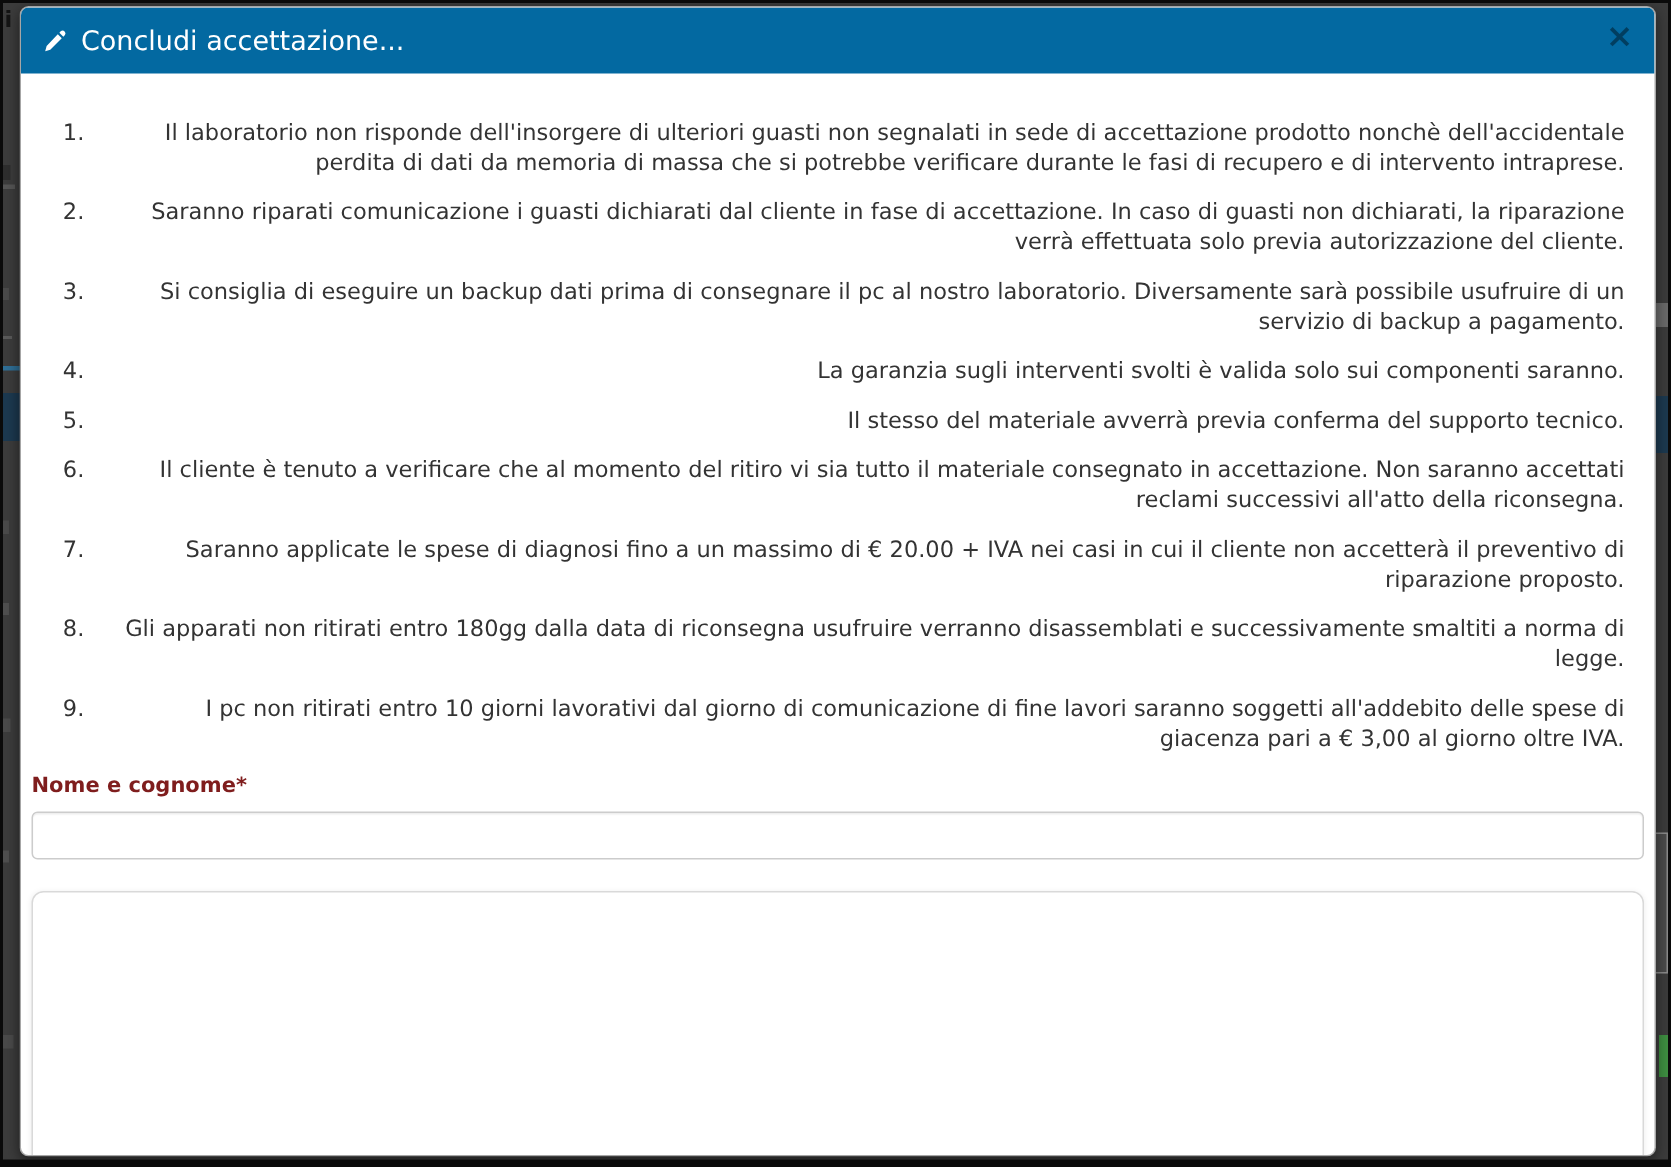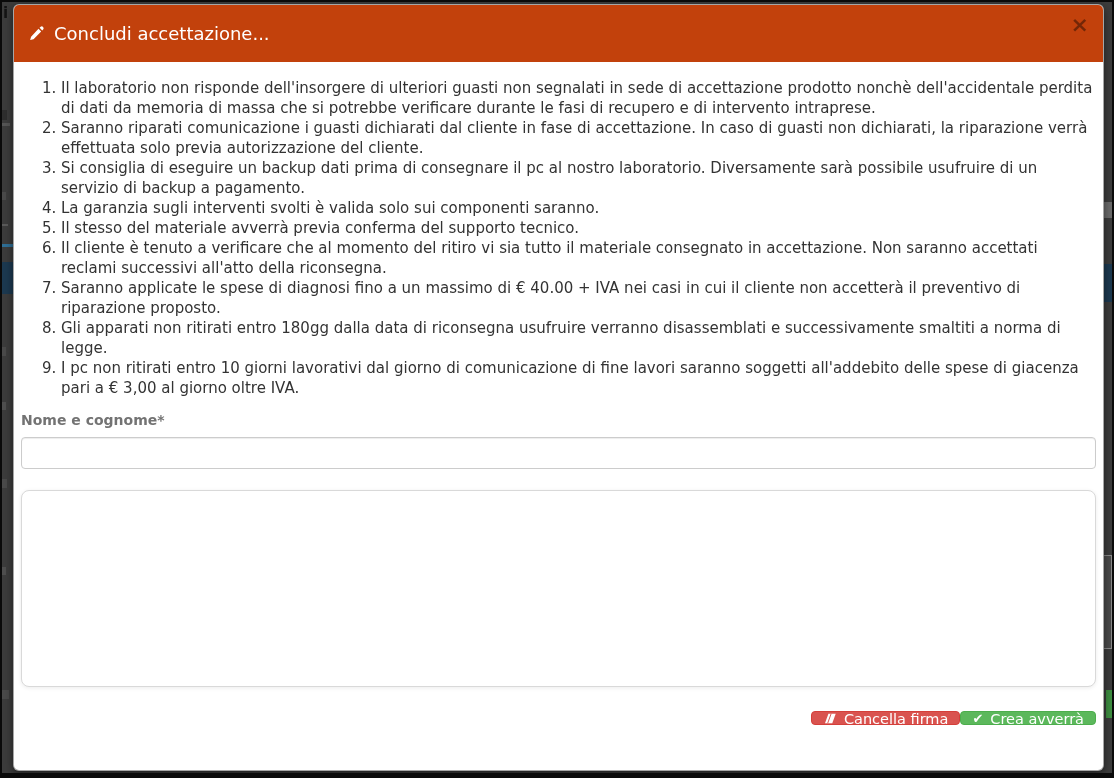--- a/index.html
+++ b/index.html
@@ -31,43 +31,43 @@
   .bg-green-right{right:0;top:688px;width:6px;height:28px;background:#3e8e41;}
 
   
   .modal{
     position:absolute;left:11px;top:2px;width:1089px;height:765px;
     background:#fff;border:1px solid rgba(0,0,0,.35);border-radius:6px;
     box-shadow:0 3px 9px rgba(0,0,0,.5);
     overflow:hidden;
   }
   .modal-header{
-    height:57px;background:#c2410c;color:#fff;
+    height:44px;background:#0369a1;color:#fff;
     display:flex;align-items:center;padding:0 14px;box-sizing:border-box;
   }
   .modal-header .pencil{width:17px;height:17px;flex:0 0 auto;}
   .modal-title{font-size:18px;margin-left:9px;white-space:nowrap;}
   .modal-close{
     margin-left:auto;align-self:flex-start;margin-top:9px;
     font-size:22px;font-weight:700;line-height:1;
     color:#000;opacity:.4;cursor:pointer;background:none;border:none;padding:0;
     font-family:inherit;
   }
   .modal-body{padding:16px 7px 0 7px;color:#333;}
 
   ol.terms{
     margin:0;padding:0 0 0 40px;
     font-size:15px;line-height:20px;color:#333;
   }
   ol.terms li{margin:0;padding:0;}
-  ol.terms li div{margin:0;}
+  ol.terms li div{margin:13px;text-align:right;}
 
   .name-label{
     display:block;margin-top:14px;
-    font-size:14px;font-weight:700;color:#737373;
+    font-size:14px;font-weight:700;color:#7f1d1d;
   }
   .name-input{
     display:block;margin-top:9px;width:100%;height:32px;box-sizing:border-box;
     border:1px solid #ccc;border-radius:4px;padding:6px 12px;
     font-size:15px;color:#333;font-family:inherit;
     box-shadow:inset 0 1px 1px rgba(0,0,0,.075);
   }
   .signature-pad{
     margin-top:21px;width:100%;height:197px;box-sizing:border-box;
     background:#fff;border:1px solid #d9d9d9;border-radius:8px;
@@ -133,21 +133,21 @@
         <li>
           <div>La garanzia sugli interventi svolti è valida solo sui componenti saranno.</div>
         </li>
         <li>
           <div>Il stesso del materiale avverrà previa conferma del supporto tecnico.</div>
         </li>
         <li>
           <div>Il cliente è tenuto a verificare che al momento del ritiro vi sia tutto il materiale consegnato in accettazione. Non saranno accettati reclami successivi all'atto della riconsegna.</div>
         </li>
         <li>
-          <div>Saranno applicate le spese di diagnosi fino a un massimo di € 40.00 + IVA nei casi in cui il cliente non accetterà il preventivo di riparazione proposto.</div>
+          <div>Saranno applicate le spese di diagnosi fino a un massimo di € 20.00 + IVA nei casi in cui il cliente non accetterà il preventivo di riparazione proposto.</div>
         </li>
         <li>
           <div>Gli apparati non ritirati entro 180gg dalla data di riconsegna usufruire verranno disassemblati e successivamente smaltiti a norma di legge.</div>
         </li>
         <li>
           <div>I pc non ritirati entro 10 giorni lavorativi dal giorno di comunicazione di fine lavori saranno soggetti all'addebito delle spese di giacenza pari a € 3,00 al giorno oltre IVA.</div>
         </li>
       </ol>
 
     <label class="name-label">Nome e cognome*</label>

